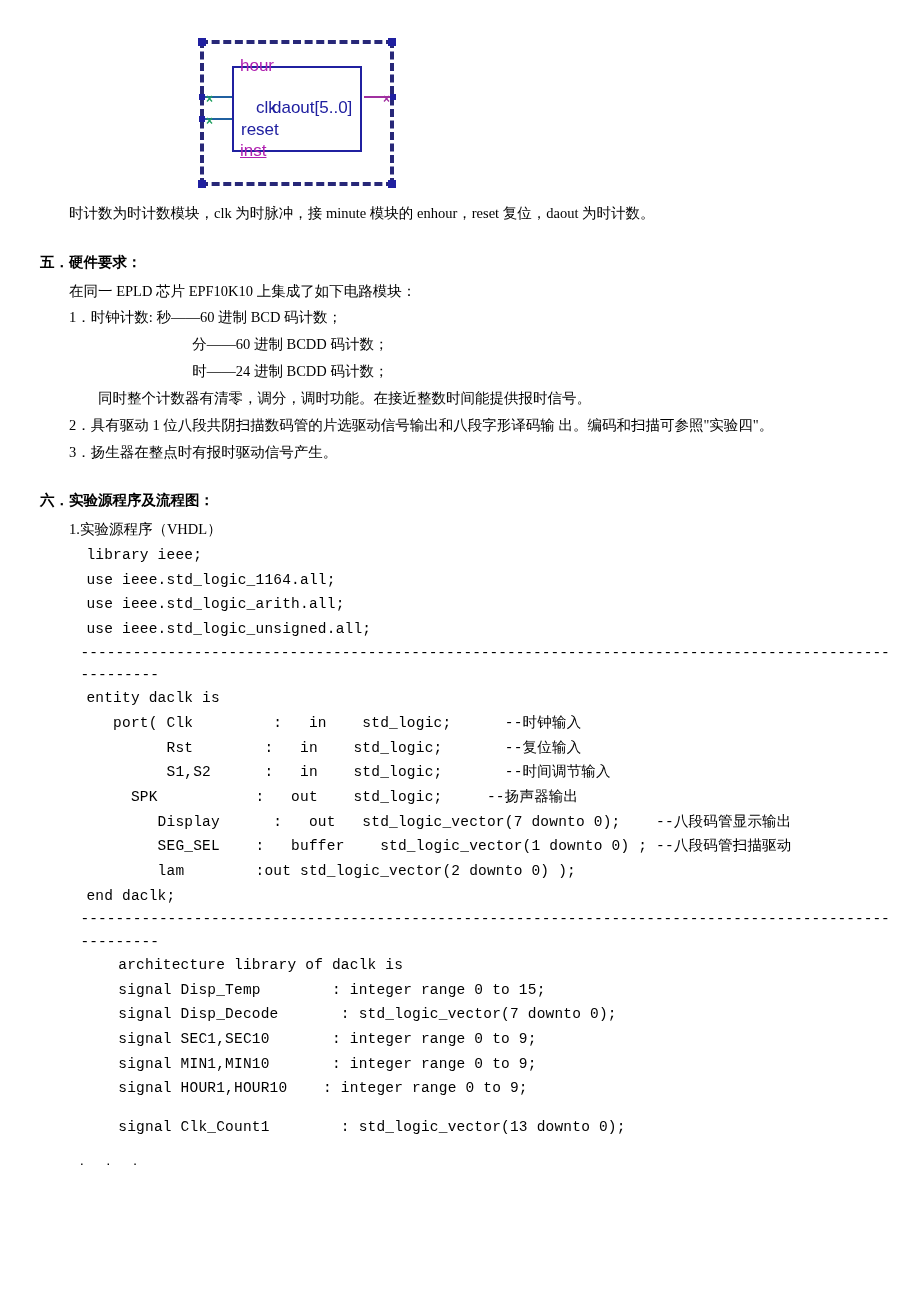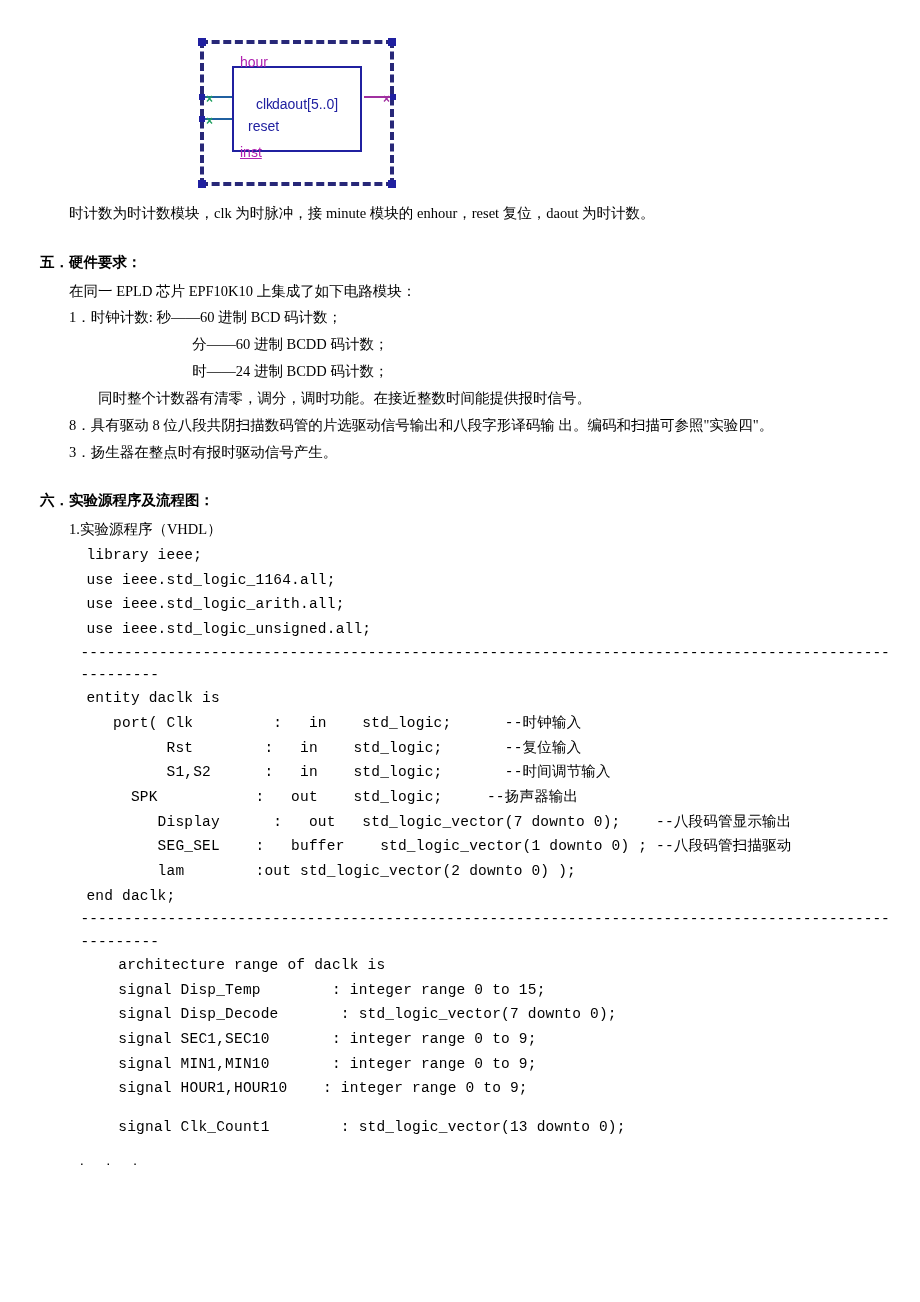--- a/index.html
+++ b/index.html
@@ -38,27 +38,27 @@
       left: 28px;
       top: 22px;
       width: 126px;
       height: 82px;
       border: 2px solid #2020a0;
       background: white;
     }
     .lbl {
       position: absolute;
       font-family: Arial, sans-serif;
-      font-size: 14px;
+      font-size: 17px;
       color: #b020b0;
     }
     .lbl-hour { top: 6px; left: 36px; }
     .lbl-clk { top: 48px; left: 52px; color: #2020a0; }
     .lbl-daout { top: 48px; left: 68px; color: #2020a0; }
-    .lbl-reset { top: 70px; left: 44px; color: #2020a0; }
+    .lbl-reset { top: 70px; left: 37px; color: #2020a0; }
     .lbl-inst { bottom: 16px; left: 36px; text-decoration: underline; }
     .pin-line {
       position: absolute;
       background: #2060a0;
       height: 2px;
     }
     .pin-line.left1 { top: 52px; left: -2px; width: 30px; }
     .pin-line.left2 { top: 74px; left: -2px; width: 30px; }
     .pin-line.right1 { top: 52px; right: -4px; width: 30px; background: #a030a0; }
     .x-mark {
@@ -137,21 +137,21 @@
 </div>
 
 <div class="para">时计数为时计数模块，clk 为时脉冲，接 minute 模块的 enhour，reset 复位，daout 为时计数。</div>
 
 <div class="heading">五．硬件要求：</div>
 <div class="indent1">在同一 EPLD 芯片 EPF10K10 上集成了如下电路模块：</div>
 <div class="indent1">1．时钟计数:      秒——60 进制 BCD 码计数；</div>
 <div class="indent3">分——60 进制 BCDD 码计数；</div>
 <div class="indent3">时——24 进制 BCDD 码计数；</div>
 <div class="indent2">同时整个计数器有清零，调分，调时功能。在接近整数时间能提供报时信号。</div>
-<div class="indent1" style="padding-right:10px">8．具有驱动 8 位八段共阴扫描数码管的片选驱动信号输出和八段字形译码输    出。编码和扫描可参照"实验四"。</div>
+<div class="indent1" style="padding-right:10px">2．具有驱动 1 位八段共阴扫描数码管的片选驱动信号输出和八段字形译码输    出。编码和扫描可参照"实验四"。</div>
 <div class="indent1">3．扬生器在整点时有报时驱动信号产生。</div>
 
 <div class="heading">六．实验源程序及流程图：</div>
 <div class="indent1">1.实验源程序（VHDL）</div>
 
 <div class="mono codeblk">library ieee;</div>
 <div class="mono codeblk">use ieee.std_logic_1164.all;</div>
 <div class="mono codeblk">use ieee.std_logic_arith.all;</div>
 <div class="mono codeblk">use ieee.std_logic_unsigned.all;</div>
 <div class="dashes">--------------------------------------------------------------------------------------------------</div>
@@ -162,21 +162,21 @@
 <div class="mono codeblk">         Rst        :   in    std_logic;       --复位输入</div>
 <div class="mono codeblk">         S1,S2      :   in    std_logic;       --时间调节输入</div>
 <div class="mono codeblk">     SPK           :   out    std_logic;     --扬声器输出</div>
 <div class="mono codeblk">        Display      :   out   std_logic_vector(7 downto 0);    --八段码管显示输出</div>
 <div class="mono codeblk">        SEG_SEL    :   buffer    std_logic_vector(1 downto 0) ; --八段码管扫描驱动</div>
 <div class="mono codeblk">        lam        :out std_logic_vector(2 downto 0) );</div>
 <div class="mono codeblk">end daclk;</div>
 <div class="dashes">-----------------------------------------------------------------------------------------------</div>
 <div class="dashes">---------</div>
 
-<div class="mono codeblk2">architecture range of daclk is</div>
+<div class="mono codeblk2">architecture library of daclk is</div>
 <div class="mono codeblk2">signal Disp_Temp        : integer range 0 to 15;</div>
 <div class="mono codeblk2">signal Disp_Decode       : std_logic_vector(7 downto 0);</div>
 <div class="mono codeblk2">signal SEC1,SEC10       : integer range 0 to 9;</div>
 <div class="mono codeblk2">signal MIN1,MIN10       : integer range 0 to 9;</div>
 <div class="mono codeblk2">signal HOUR1,HOUR10    : integer range 0 to 9;</div>
 <div style="height:14px"></div>
 <div class="mono codeblk2">signal Clk_Count1        : std_logic_vector(13 downto 0);</div>
 
 <div class="footer-dots">...</div>
 

